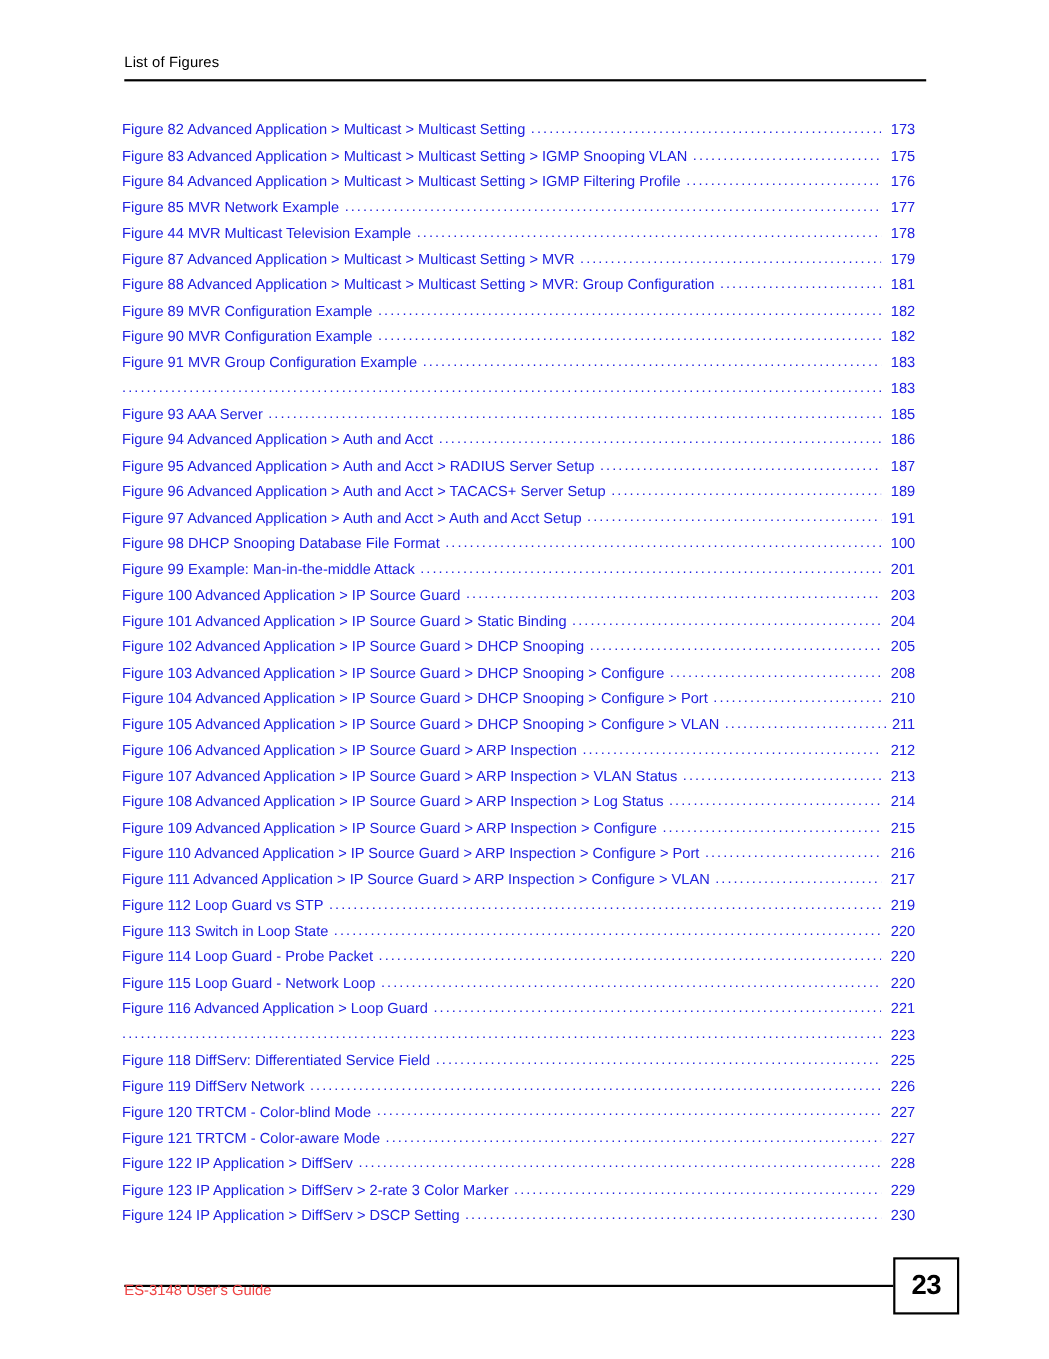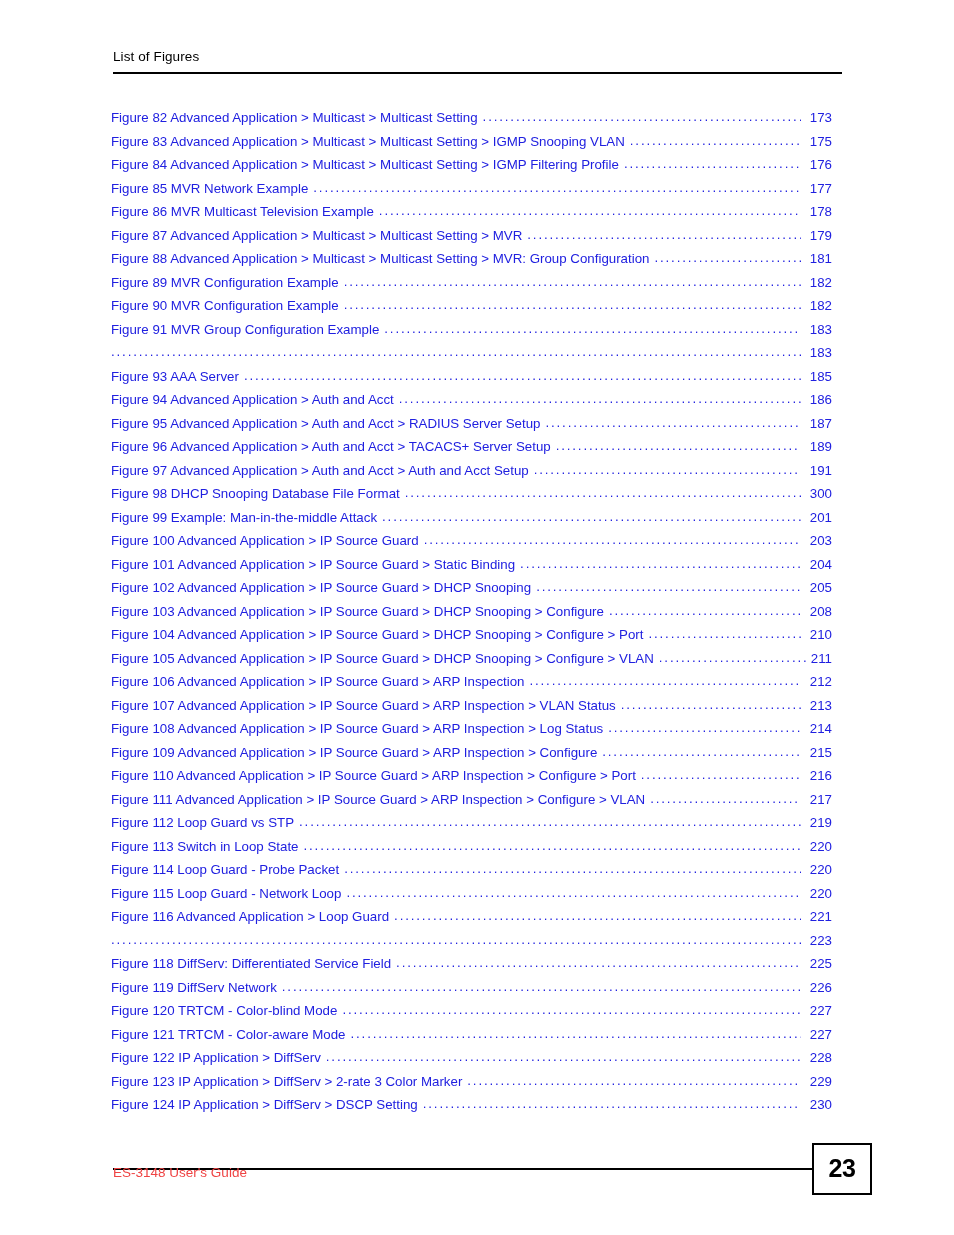--- a/index.html
+++ b/index.html
@@ -156,21 +156,21 @@
         <span class="toc-label">Figure 84 Advanced Application &gt; Multicast &gt; Multicast Setting &gt; IGMP Filtering Profile</span>
         <span class="toc-dots">..................................................................................................................................................</span>
         <span class="toc-page">176</span>
       </div>
       <div class="toc-entry">
         <span class="toc-label">Figure 85 MVR Network Example</span>
         <span class="toc-dots">..................................................................................................................................................</span>
         <span class="toc-page">177</span>
       </div>
       <div class="toc-entry">
-        <span class="toc-label">Figure 86 MVR Multicast Television Example</span>
+        <span class="toc-label">Figure 44 MVR Multicast Television Example</span>
         <span class="toc-dots">..................................................................................................................................................</span>
         <span class="toc-page">178</span>
       </div>
       <div class="toc-entry">
         <span class="toc-label">Figure 87 Advanced Application &gt; Multicast &gt; Multicast Setting &gt; MVR</span>
         <span class="toc-dots">..................................................................................................................................................</span>
         <span class="toc-page">179</span>
       </div>
       <div class="toc-entry">
         <span class="toc-label">Figure 88 Advanced Application &gt; Multicast &gt; Multicast Setting &gt; MVR: Group Configuration</span>
@@ -217,21 +217,21 @@
         <span class="toc-page">189</span>
       </div>
       <div class="toc-entry">
         <span class="toc-label">Figure 97 Advanced Application &gt; Auth and Acct &gt; Auth and Acct Setup</span>
         <span class="toc-dots">..................................................................................................................................................</span>
         <span class="toc-page">191</span>
       </div>
       <div class="toc-entry">
         <span class="toc-label">Figure 98 DHCP Snooping Database File Format</span>
         <span class="toc-dots">..................................................................................................................................................</span>
-        <span class="toc-page">300</span>
+        <span class="toc-page">100</span>
       </div>
       <div class="toc-entry">
         <span class="toc-label">Figure 99 Example: Man-in-the-middle Attack</span>
         <span class="toc-dots">..................................................................................................................................................</span>
         <span class="toc-page">201</span>
       </div>
       <div class="toc-entry">
         <span class="toc-label">Figure 100 Advanced Application &gt; IP Source Guard</span>
         <span class="toc-dots">..................................................................................................................................................</span>
         <span class="toc-page">203</span>

